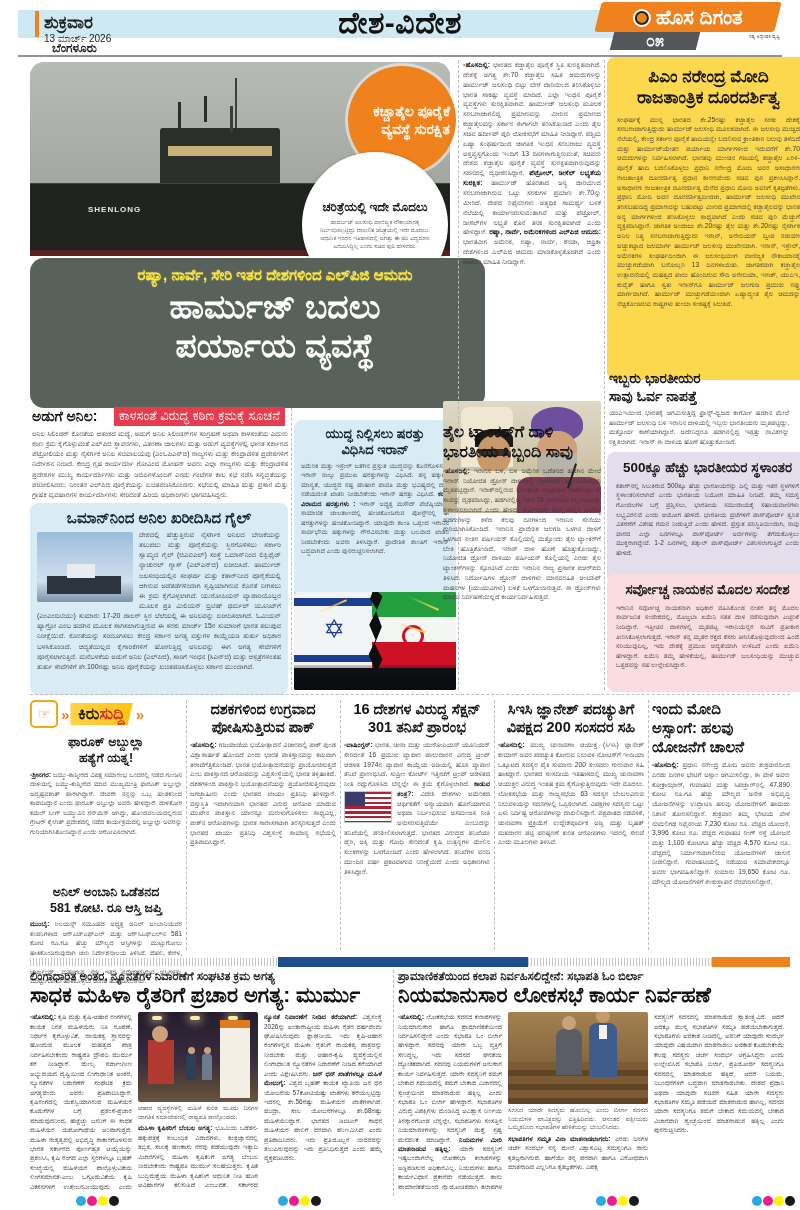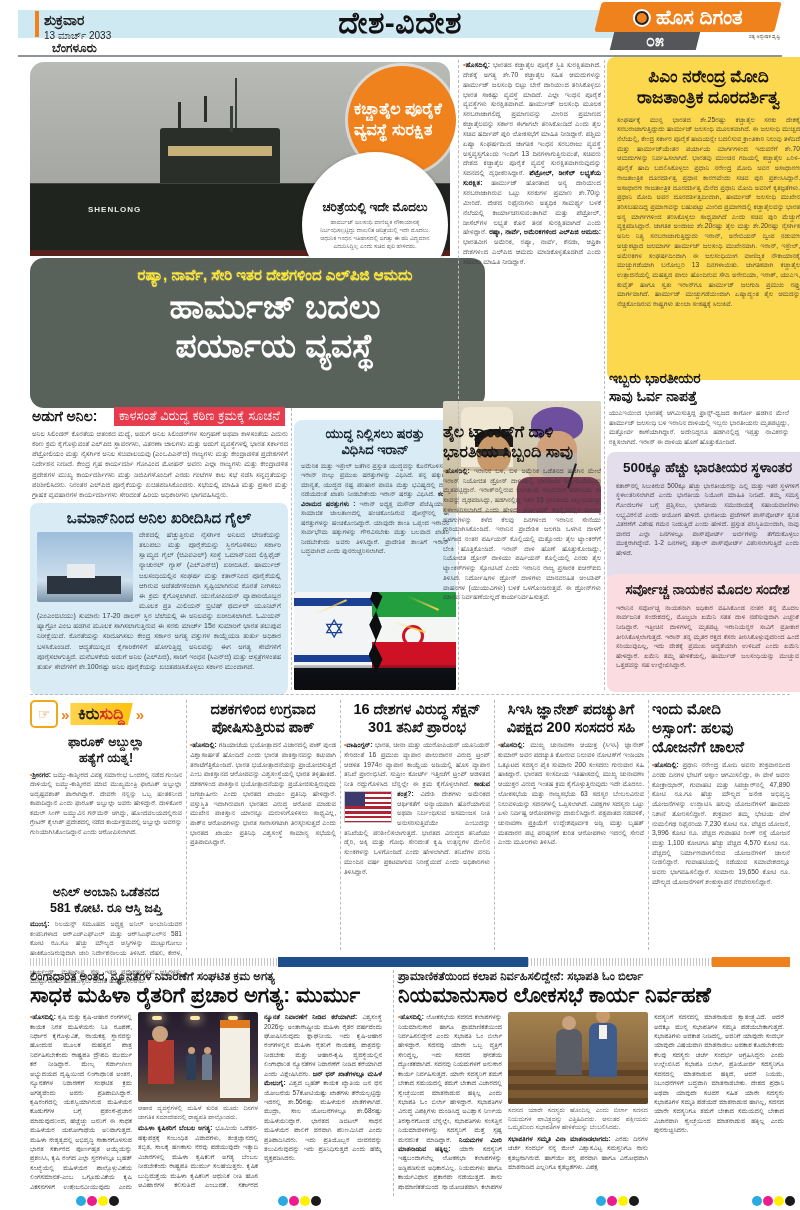--- a/index.html
+++ b/index.html
@@ -12,21 +12,21 @@
   .bodytxt .blt{color:#e87722;font-weight:bold;}
   .bodytxt .inlb{font-weight:bold;color:#161616;}
   .hrule{border-top:2px solid #8f9499;}
   .dashv{border-left:1px dashed #b9bcbf;}
   .dashh{border-top:1px dashed #b9bcbf;}
 
   
   .hdr-band{background:#cfe9f3;}
   .hdr-title{font-size:30px;font-weight:bold;color:#121212;letter-spacing:.5px;}
   .hdr-date{font-size:10px;color:#222;line-height:1.25;}
-  .hdr-date b{font-size:14px;}
+  .hdr-date b{font-size:17px;}
   .hdr-city{font-size:12px;font-weight:bold;color:#222;}
   .logo-orange{background:#f0821e;transform:skewX(-14deg);border-radius:3px;
                display:flex;align-items:center;justify-content:center;gap:5px;}
   .logo-orange .unskew{transform:skewX(14deg);display:flex;align-items:center;gap:5px;}
   .logo-txt{color:#fff;font-weight:bold;font-size:20px;white-space:nowrap;}
   .logo-tag{color:#3a2206;font-size:5px;text-align:right;}
   .logo-circle{width:18px;height:18px;border-radius:50%;background:#fff;display:flex;align-items:center;justify-content:center;}
   .logo-circle i{width:10px;height:10px;border-radius:50%;background:#f0821e;border:2px solid #222;display:block;}
   .pageno-box{background:#54565a;transform:skewX(-14deg);color:#fff;font-weight:bold;
               font-size:16px;display:flex;align-items:center;justify-content:center;}
@@ -37,22 +37,22 @@
               border-radius:14px 14px 0 0;overflow:hidden;}
   .hull{position:absolute;left:0;right:0;bottom:0;height:72px;background:#20241f;}
   .hull:after{content:"";position:absolute;left:0;right:0;bottom:0;height:6px;background:#5a221f;}
   .shipname{position:absolute;left:58px;bottom:42px;color:#e8e8e8;font-size:8px;letter-spacing:1px;font-weight:bold;}
   .sstruct{position:absolute;left:130px;bottom:66px;width:120px;height:62px;background:#2b2f2a;border-radius:3px;}
   .sstruct:before{content:"";position:absolute;left:8px;top:18px;right:8px;height:10px;background:#c9b27a;}
   .sstruct:after{content:"";position:absolute;left:18px;top:-26px;width:3px;height:26px;background:#2b2f2a;
                  box-shadow:26px -6px 0 0 #2b2f2a,52px 4px 0 0 #3a3e39;}
   .mast{position:absolute;left:205px;bottom:120px;width:2px;height:58px;background:#3c403b;}
   .deckline{position:absolute;left:0;right:0;bottom:70px;height:3px;background:#41453f;}
-  .badge-orange{background:#f0821e;border-radius:50%;color:#fff;font-weight:bold;font-size:16px;
-                display:flex;align-items:center;justify-content:center;text-align:left;line-height:1.3;
+  .badge-orange{background:#f0821e;border-radius:50%;color:#fff;font-weight:bold;font-size:14px;
+                display:flex;align-items:center;justify-content:center;text-align:right;line-height:1.3;
                 box-shadow:0 0 0 3px rgba(255,255,255,.5);}
   .circle-white{background:#fff;border-radius:50%;box-shadow:0 1px 4px rgba(0,0,0,.25);
                 display:flex;flex-direction:column;align-items:center;justify-content:center;text-align:center;padding:10px;}
   .circle-white .t{font-size:12px;font-weight:bold;color:#151515;line-height:1.2;margin-bottom:3px;}
   .circle-white .s{font-size:6px;color:#555;line-height:1.35;}
 
   .lead-box{background:#59615b;border-radius:14px;display:flex;flex-direction:column;align-items:center;padding-top:8px;padding-left:35px;}
   .lead-kicker{color:#ffe92e;font-weight:bold;font-size:15px;text-shadow:0 0 2px rgba(255,255,255,.35);}
   .lead-head{color:#ffffff;font-weight:bold;font-size:33px;line-height:1.18;text-align:center;margin-top:4px;}
 
@@ -145,21 +145,21 @@
 </style>
 </head>
 <body>
 
 <div class="page">
 
   <div class="abs hdr-band" style="left:18px;top:10px;width:600px;height:28px;"></div>
   <div class="abs" style="left:35px;top:11px;width:4px;height:26px;background:#f0821e;"></div>
   <div class="abs hdr-date" style="left:44px;top:12px;">
     <b>ಶುಕ್ರವಾರ</b><br>
-    <span>13 ಮಾರ್ಚ್ 2033</span>
+    <span>13 ಮಾರ್ಚ್ 2026</span>
   </div>
   <div class="abs hdr-city" style="left:52px;top:41px;">ಬೆಂಗಳೂರು</div>
   <div class="abs hdr-title" style="left:0;top:6px;width:800px;text-align:center;">ದೇಶ-ವಿದೇಶ</div>
 
   <div class="abs logo-orange" style="left:598px;top:2px;width:180px;height:30px;">
     <span class="unskew">
       <span class="logo-circle">
           <i></i>
         </span>
       <span class="logo-txt">ಹೊಸ ದಿಗಂತ</span>

